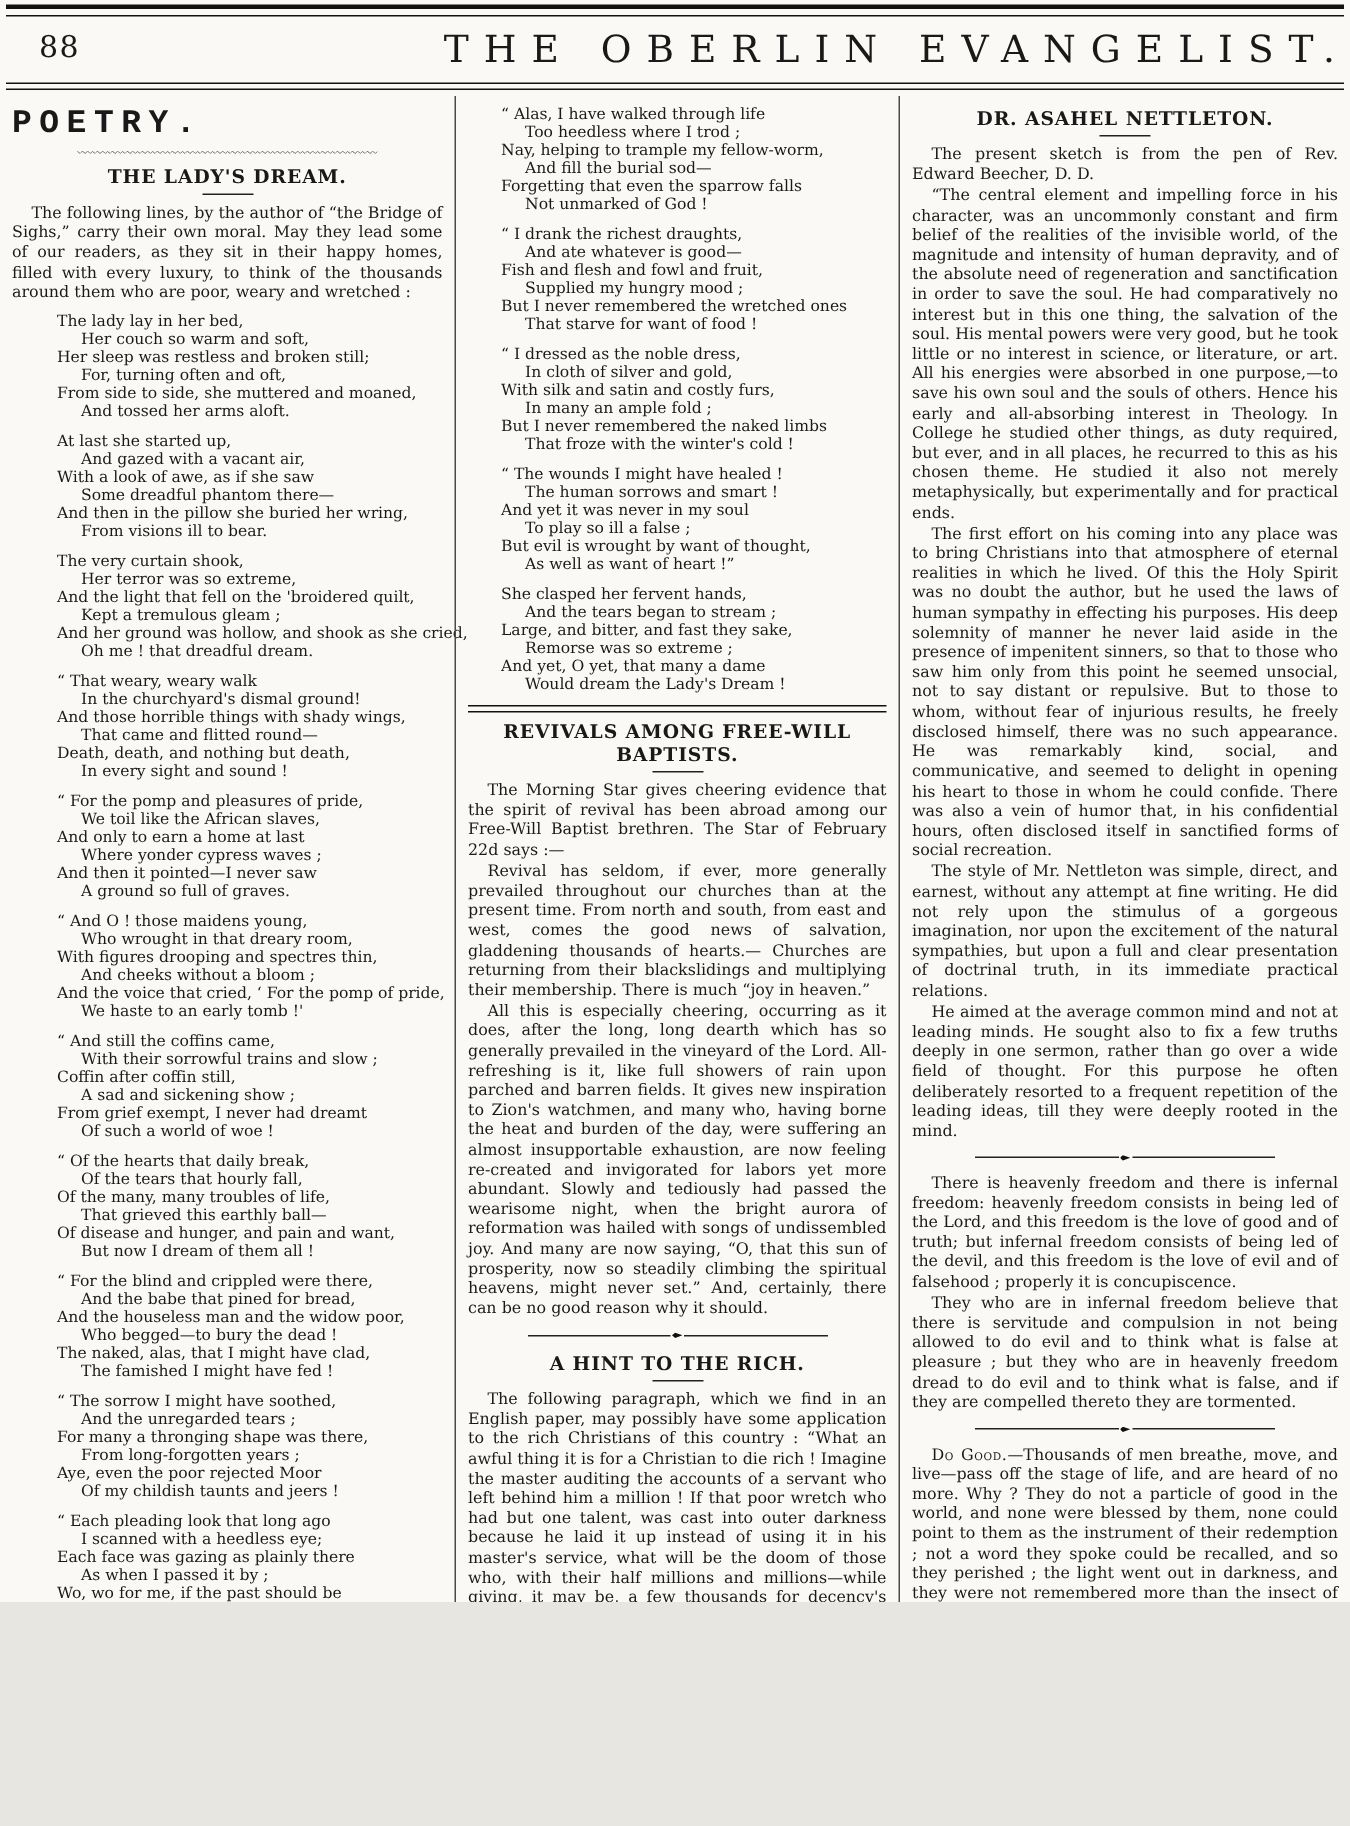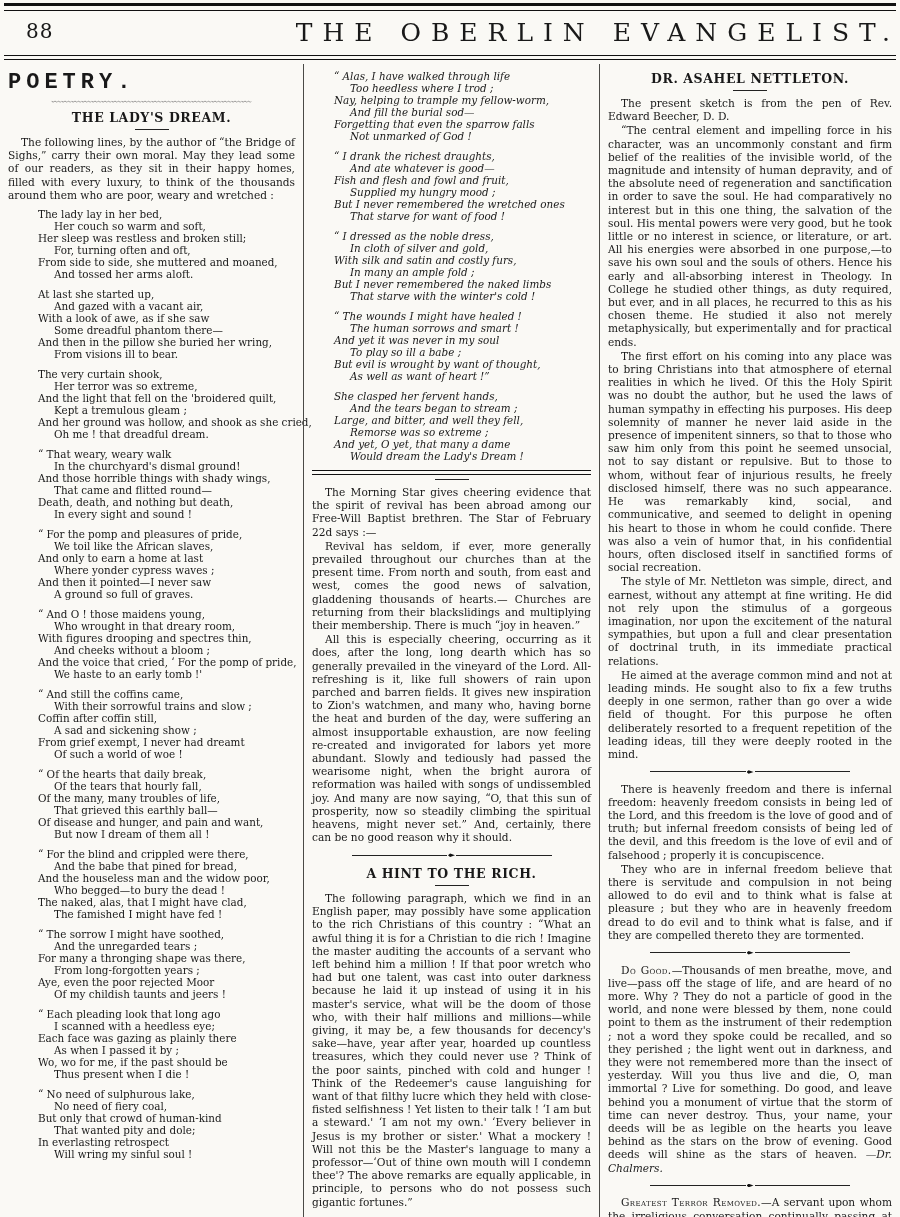--- a/index.html
+++ b/index.html
@@ -1,18 +1,18 @@
 <!DOCTYPE html>
 <html><head>
 <meta charset="utf-8">
 <style>
   html,body{margin:0;padding:0;background:#e8e6e0;}
   .page{
     position:relative;
-    width:900px;height:1217px;
+    width:900px;height:1068px;
     margin:0 auto;
     background:#faf9f5;
     color:#191919;
     font-family:"DejaVu Serif","Liberation Serif",serif;
     overflow:hidden;
     box-sizing:border-box;
   }
   
   .rule-heavy{height:4px;border-top:3px solid #111;border-bottom:1px solid #111;margin:3px 4px 0 4px;}
   .rule-dbl{height:3px;border-top:1px solid #111;border-bottom:1px solid #111;margin:2px 4px 0 4px;}
@@ -50,21 +50,21 @@
     text-align:justify;text-indent:13px;
   }
   .intro{margin-bottom:6px;}
   .attr{font-style:italic;}
   .sc{font-variant:small-caps;letter-spacing:0.4px;}
   
   .poem{margin-top:4px;}
   .stanza{margin:0 0 8px 0;}
   .pline{font-size:10.4px;line-height:12px;margin-left:30px;white-space:nowrap;}
   .pline.indent{margin-left:46px;}
-  .poem-c2 .pline{margin-left:22px;font-style:italic;}
+  .poem-c2 .pline{margin-left:22px;}
   .poem-c2 .pline.indent{margin-left:38px;}
   
   .divider{display:flex;align-items:center;justify-content:center;margin:9px auto;width:200px;}
   .dline{flex:1;border-top:1px solid #222;height:0;}
   .diamond{width:7px;height:3.5px;background:#111;margin:0 1px;
            clip-path:polygon(0 50%,30% 0,100% 50%,30% 100%);}
 </style>
 </head>
 <body>
 
@@ -206,41 +206,42 @@
             <div class="pline indent">Supplied my hungry mood ;</div>
             <div class="pline">But I never remembered the wretched ones</div>
             <div class="pline indent">That starve for want of food !</div>
           </div>
           <div class="stanza">
             <div class="pline">“ I dressed as the noble dress,</div>
             <div class="pline indent">In cloth of silver and gold,</div>
             <div class="pline">With silk and satin and costly furs,</div>
             <div class="pline indent">In many an ample fold ;</div>
             <div class="pline">But I never remembered the naked limbs</div>
-            <div class="pline indent">That starve with the winter's cold !</div>
+            <div class="pline indent">That froze with the winter's cold !</div>
           </div>
           <div class="stanza">
             <div class="pline">“ The wounds I might have healed !</div>
             <div class="pline indent">The human sorrows and smart !</div>
             <div class="pline">And yet it was never in my soul</div>
-            <div class="pline indent">To play so ill a babe ;</div>
+            <div class="pline indent">To play so ill a false ;</div>
             <div class="pline">But evil is wrought by want of thought,</div>
             <div class="pline indent">As well as want of heart !”</div>
           </div>
           <div class="stanza">
             <div class="pline">She clasped her fervent hands,</div>
             <div class="pline indent">And the tears began to stream ;</div>
-            <div class="pline">Large, and bitter, and well they fell,</div>
+            <div class="pline">Large, and bitter, and fast they sake,</div>
             <div class="pline indent">Remorse was so extreme ;</div>
             <div class="pline">And yet, O yet, that many a dame</div>
             <div class="pline indent">Would dream the Lady's Dream !</div>
           </div>
         </div>
 
       <div class="rule-dbl-sect"></div>
+      <h3 class="art-title">REVIVALS AMONG FREE-WILL BAPTISTS.</h3>
       <div class="rule-short"></div>
       <div>
           <p class="body-para">The Morning Star gives cheering evidence that the spirit of revival has been abroad among our Free-Will Baptist brethren.  The Star of February 22d says :—</p>
           <p class="body-para">Revival has seldom, if ever, more generally prevailed throughout our churches than at the present time.  From north and south, from east and west, comes the good news of salvation, gladdening thousands of hearts.— Churches are returning from their blackslidings and multiplying their membership.  There is much “joy in heaven.”</p>
           <p class="body-para">All this is especially cheering, occurring as it does, after the long, long dearth which has so generally prevailed in the vineyard of the Lord.  All-refreshing is it, like full showers of rain upon parched and barren fields.  It gives new inspiration to Zion's watchmen, and many who, having borne the heat and burden of the day, were suffering an almost insupportable exhaustion, are now feeling re-created and invigorated for labors yet more abundant.  Slowly and tediously had passed the wearisome night, when the bright aurora of reformation was hailed with songs of undissembled joy.  And many are now saying, “O, that this sun of prosperity, now so steadily climbing the spiritual heavens, might never set.”  And, certainly, there can be no good reason why it should.</p>
         </div>
 
       <div class="divider">
         <span class="dline"></span>
         <span class="diamond"></span>

